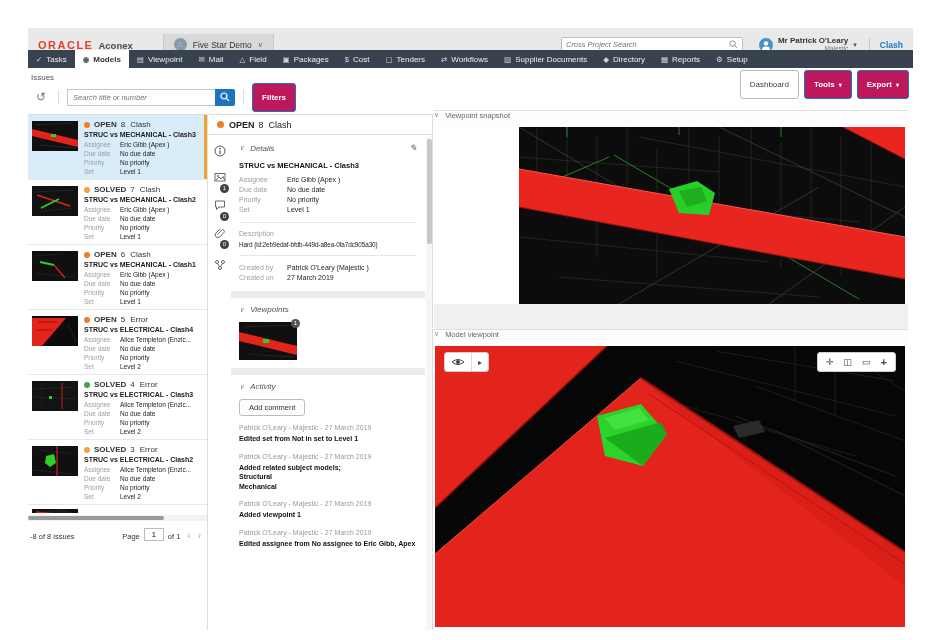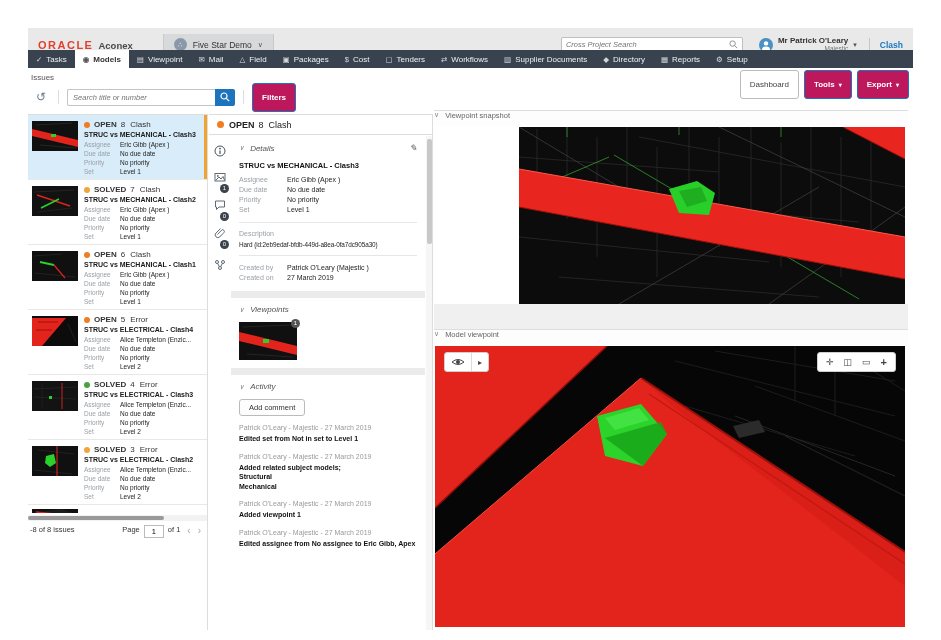--- a/index.html
+++ b/index.html
@@ -58,21 +58,21 @@
   .dot { width:6px; height:6px; border-radius:50%; display:inline-block; flex:none; }
   .dot.open { background:#f07d23; } .dot.solved { background:#f2a33a; } .dot.closed { background:#47a23f; }
   .l1 .st { font-weight:bold; margin:0 4px; } .l1 .num { margin-right:5px; }
   .l2 { font-size:7px; font-weight:bold; color:#1a1a1a; margin:2px 0 2px; white-space:nowrap; overflow:hidden; text-overflow:ellipsis; }
   .frow { display:flex; font-size:6.5px; line-height:9px; }
   .frow .fl { width:36px; color:#9aa0a6; flex:none; }
   .frow .fv { color:#222; white-space:nowrap; overflow:hidden; text-overflow:ellipsis; }
   .issue-sliver { height:8px; overflow:hidden; padding:2px 6px 0 4px; }
   .hscroll { position:absolute; left:0; top:400px; width:179px; height:6px; background:#f2f2f2; }
   .hthumb { position:absolute; left:0; top:1px; width:136px; height:4px; background:#999; border-radius:2px; cursor:pointer; }
-  .lpage { position:absolute; left:0; top:410px; right:0; display:flex; align-items:flex-start; font-size:7.5px; color:#333; padding:0 6px 0 2px; height:16px; }
+  .lpage { position:absolute; left:0; top:410px; right:0; display:flex; align-items:flex-end; font-size:7.5px; color:#333; padding:0 6px 0 2px; height:16px; }
   .lpage .sum { flex:1; }
   .lpage input { width:20px; height:13px; border:1px solid #bbb; text-align:center; font-size:7.5px; margin:0 4px; font-family:"Liberation Sans",sans-serif; }
   .pgnav { color:#aaa; font-size:10px; margin-left:7px; cursor:pointer; }
 
   
   .mid-panel { position:absolute; left:181px; top:86px; width:224px; bottom:0; border-top:1px solid #ddd; border-right:1px solid #ddd; background:#fff; }
   .mhdr { height:20px; border-bottom:1px solid #ddd; display:flex; align-items:center; padding-left:8px; font-size:9px; color:#222; }
   .mhdr .dot { width:7px; height:7px; }
   .mhdr .st { font-weight:bold; margin:0 4px 0 5px; } .mhdr .num { margin-right:5px; }
   .rail { position:absolute; left:0; top:21px; width:22px; bottom:0; background:#fff; }

